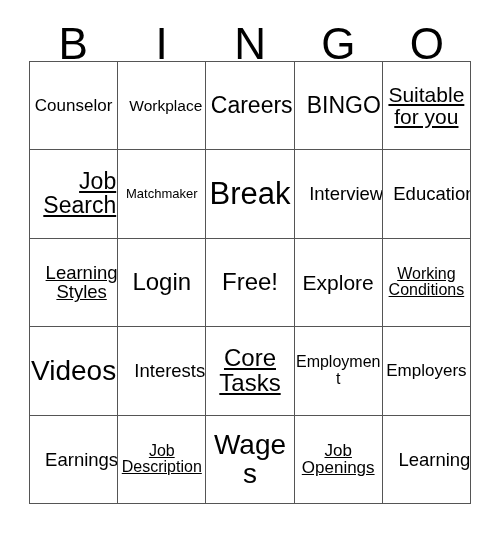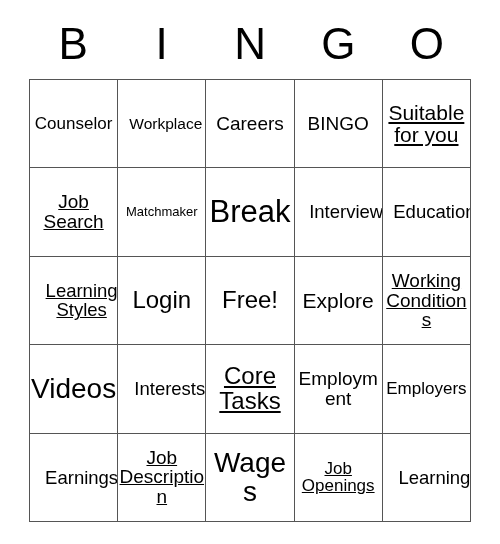--- a/index.html
+++ b/index.html
@@ -43,21 +43,21 @@
     font-weight: 400;
     letter-spacing: 0px;
     color: #000000;
     user-select: none;
   }
 
   
   #bingo-grid {
     position: absolute;
     left: 29px;
-    top: 79px;
+    top: 61px;
     width: 442px;
     height: 443px;
     display: grid;
     grid-template-columns: repeat(5, 1fr);
     grid-template-rows: repeat(5, 1fr);
     border-top: 1.5px solid #555555;
     border-left: 1.5px solid #555555;
     box-sizing: border-box;
     background: #ffffff;
   }
@@ -78,26 +78,26 @@
     display: block;
     width: 100%;
     line-height: 1.04;
     color: #000000;
     word-wrap: break-word;
     white-space: pre-line;
   }
 
   
   .fs-xs   { font-size: 13px; }
-  .fs-sm   { font-size: 19px; }
+  .fs-sm   { font-size: 16px; }
   .fs-smd  { font-size: 15.5px; padding-left: 8px; }
   .fs-md   { font-size: 17px; }
   .fs-mdl  { font-size: 18.5px; padding-left: 16px; }
   .fs-lg   { font-size: 21px; }
-  .fs-xl   { font-size: 19px; }
+  .fs-xl   { font-size: 23px; text-align: right; }
   .fs-xxl  { font-size: 28px; }
   .fs-huge { font-size: 31px; }
   .fs-mega { font-size: 24px; }
 
   .two-line { line-height: 1.02; text-decoration: underline; }
 </style>
 </head>
 <body>
 
 <div id="card">

